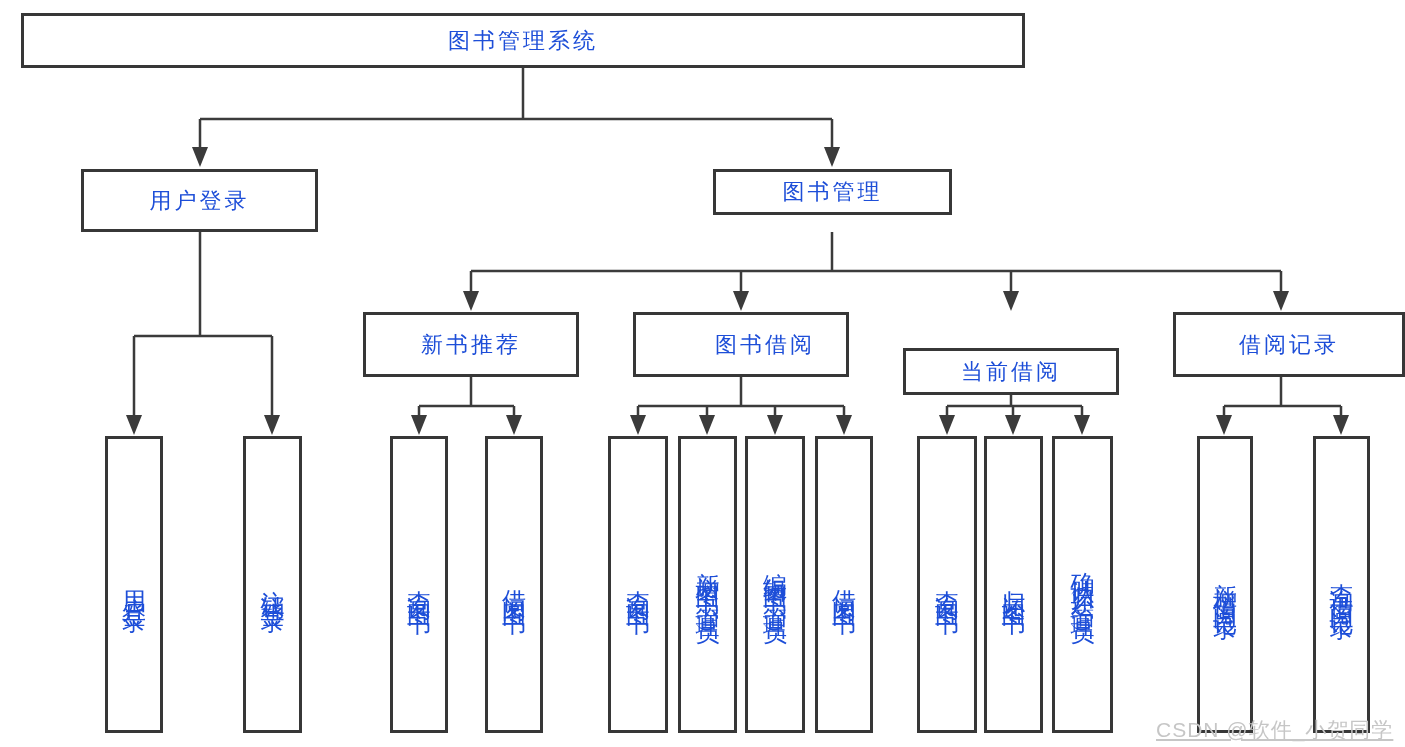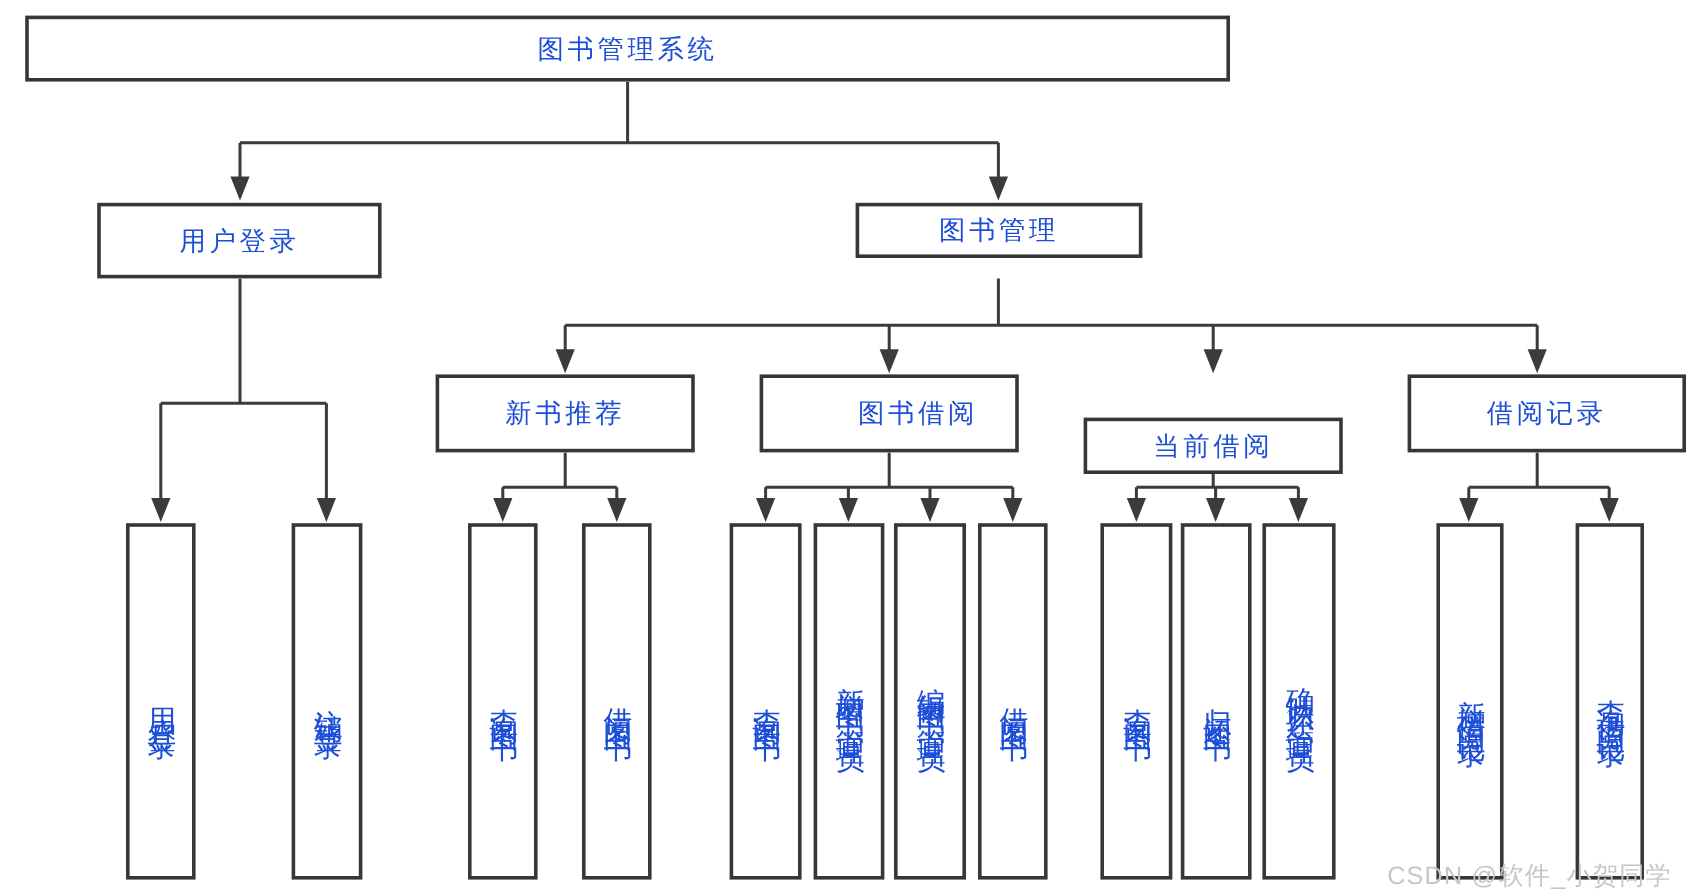--- a/index.html
+++ b/index.html
@@ -51,20 +51,21 @@
     max-height: 288px;
   }
   .watermark {
     position: absolute;
     left: 1156px;
     top: 716px;
     font-size: 21px;
     color: #c6c6c6;
     letter-spacing: 1px;
     white-space: nowrap;
+    text-decoration: underline;
   }
 </style>
 </head>
 <body>
 
 <div class="canvas">
 
   <svg class="connectors" width="1405" height="747" viewBox="0 0 1405 747" xmlns="http://www.w3.org/2000/svg">
     <path fill="none" stroke="#3b3b3b" stroke-width="2.5" d="
       M523,68 V119

